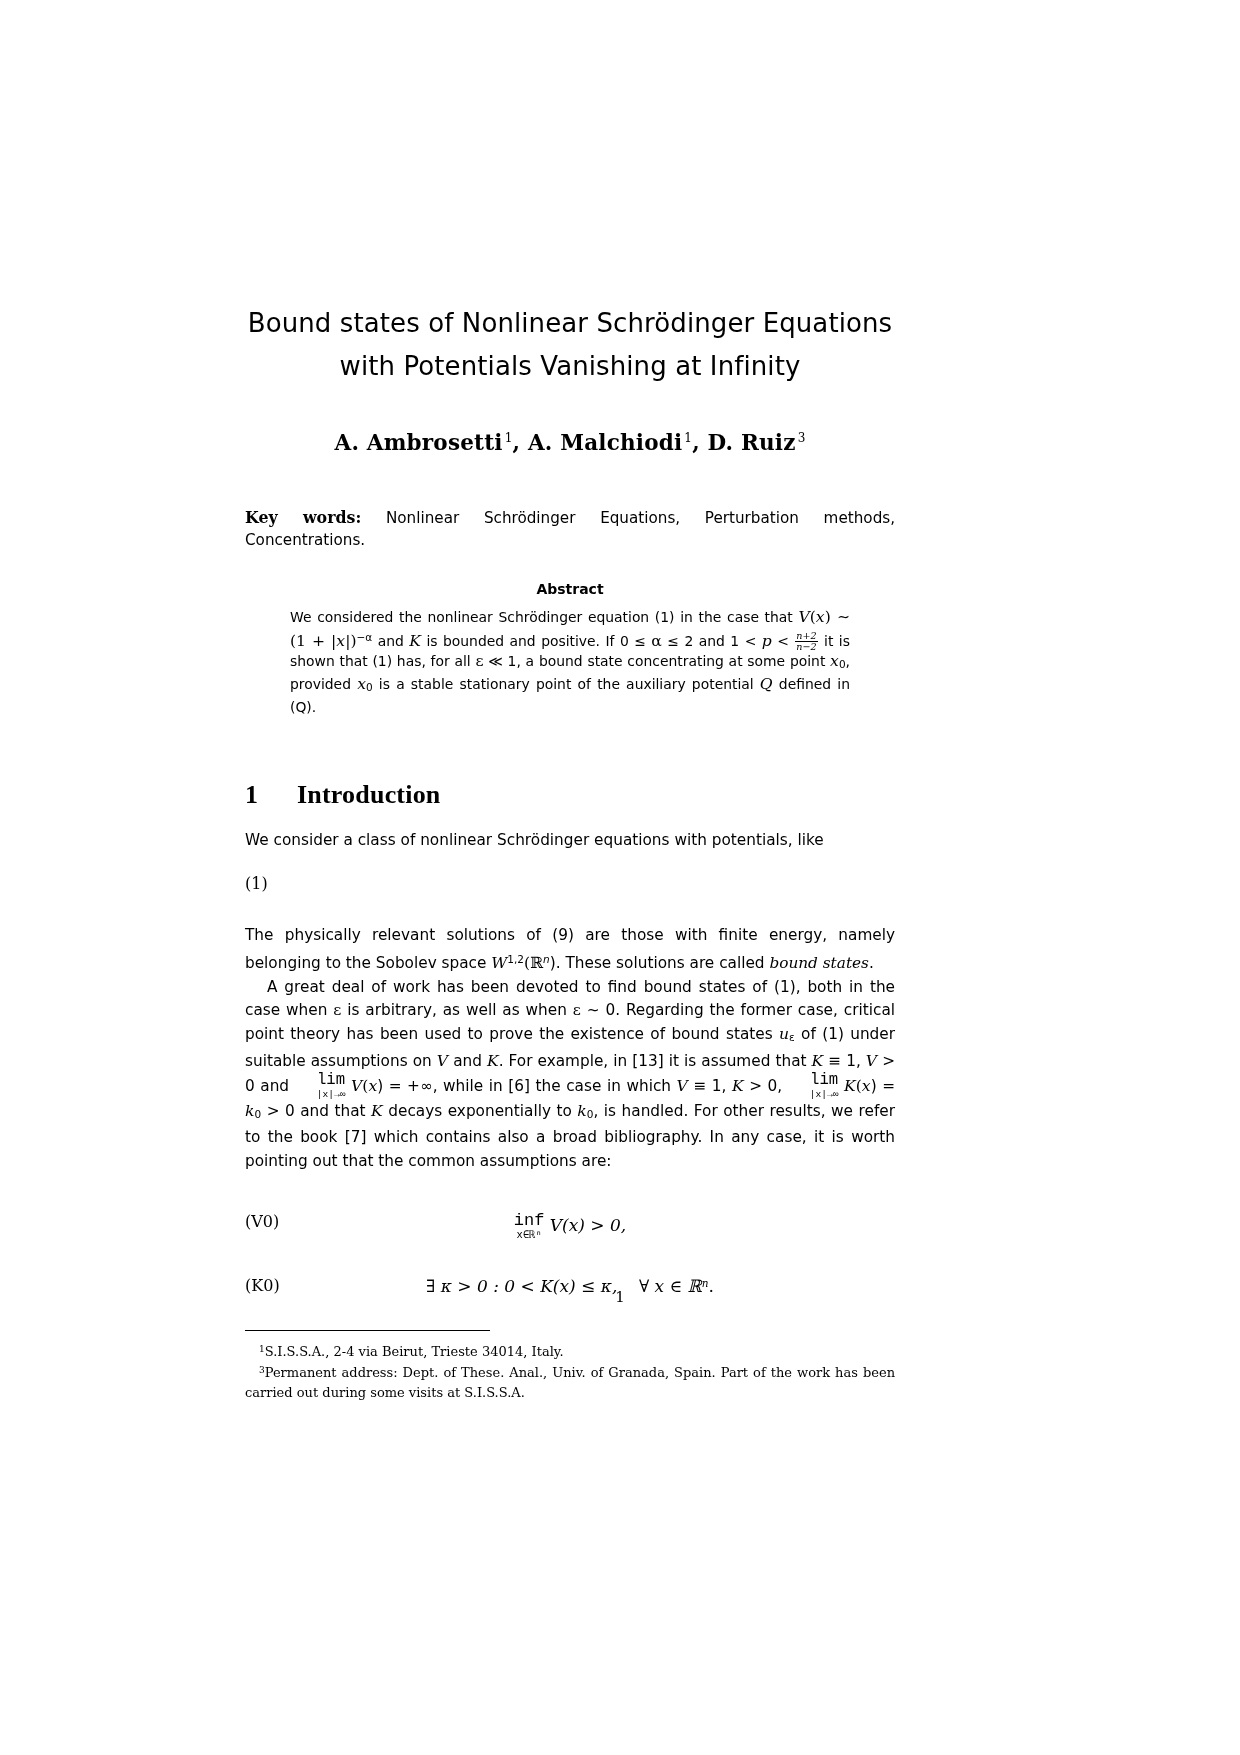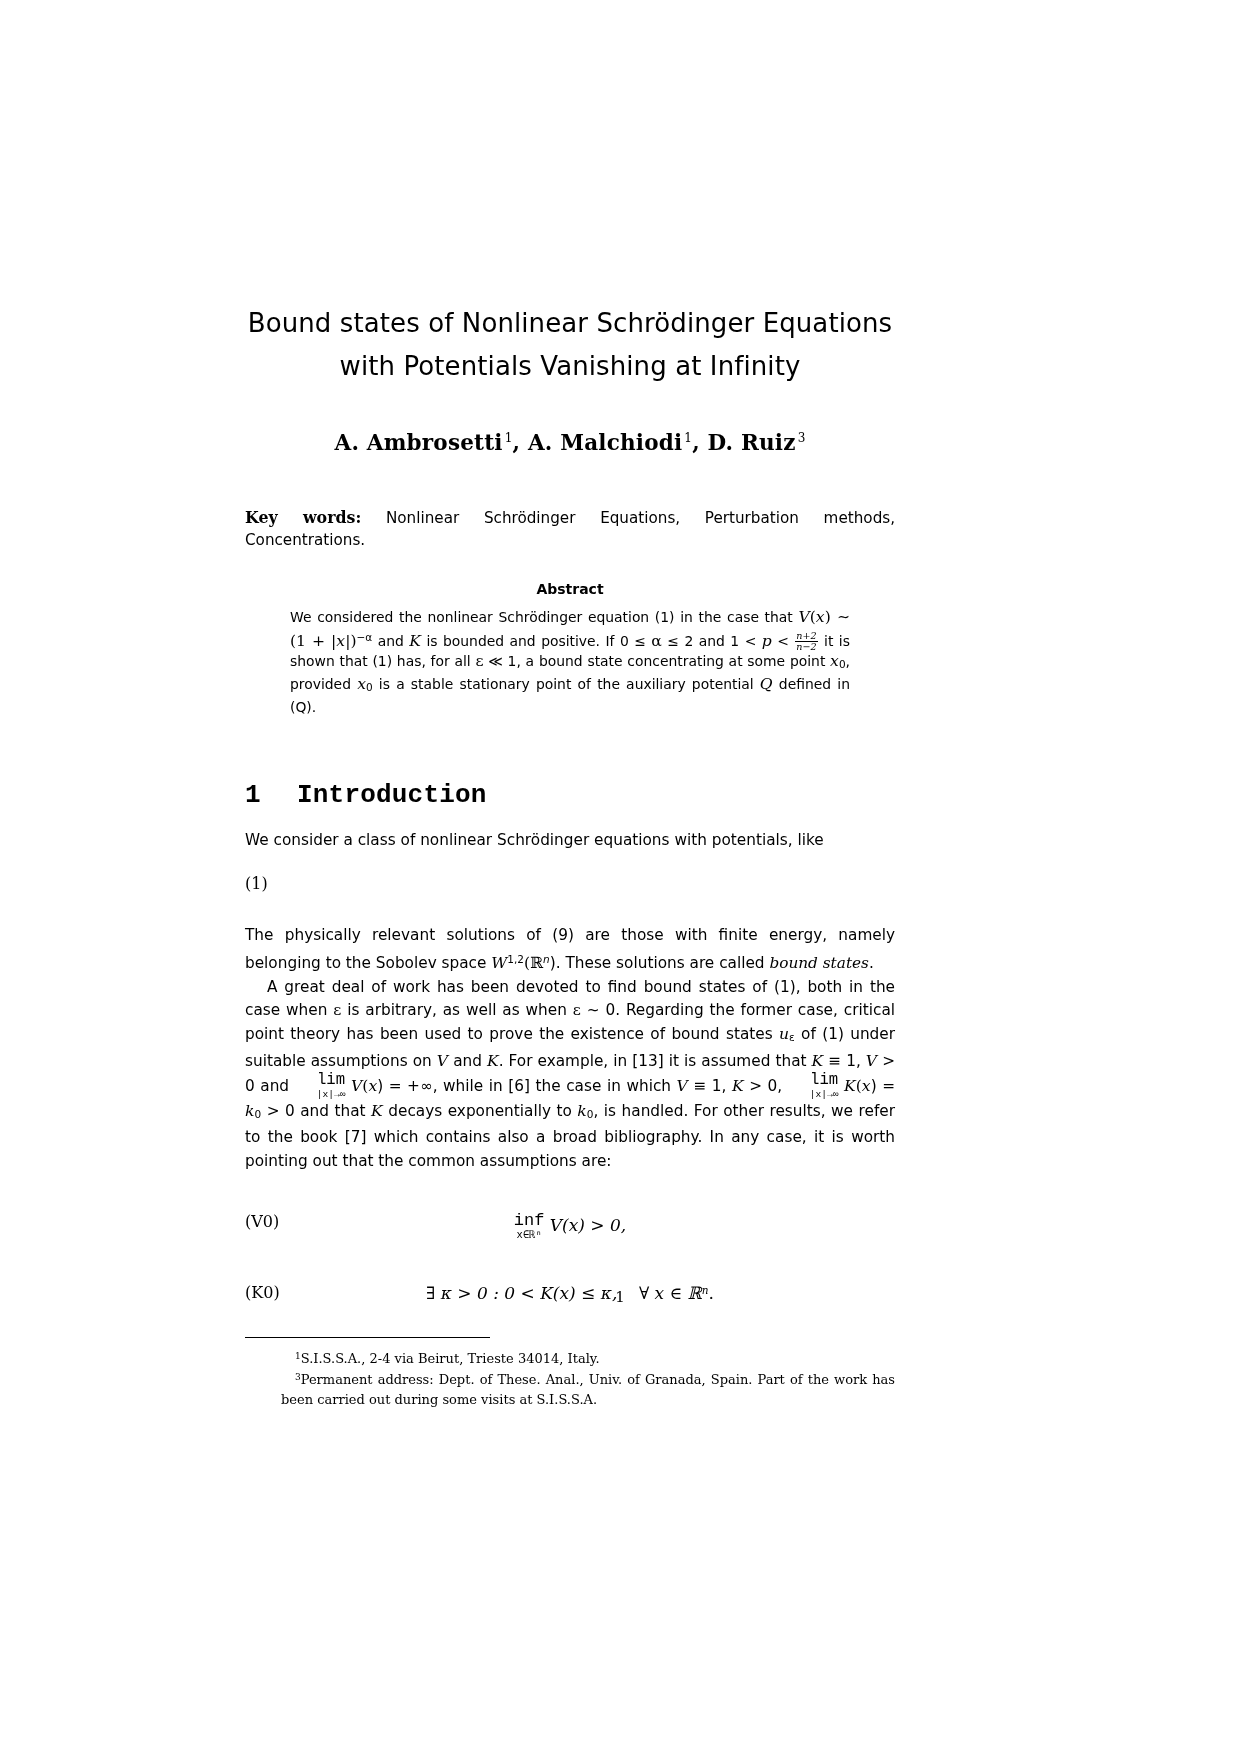--- a/index.html
+++ b/index.html
@@ -87,21 +87,21 @@
   .abstract-body {
     font-size: 13.9px;
     line-height: 19.6px;
     text-align: justify;
     font-family: "DejaVu Sans", sans-serif;
   }
 
   
   .section-head {
     margin-top: 62px;
-    font-family: Liberation Mono, monospace;
+    font-family: Liberation Serif, serif;
     font-weight: bold;
     font-size: 26px;
     letter-spacing: 0.2px;
   }
   .section-num { display: inline-block; width: 52px; }
 
   
   .para {
     font-size: 15.3px;
     line-height: 23.6px;
@@ -129,21 +129,21 @@
   .eqbody {
     position: absolute;
     left: 0;
     right: 0;
     top: 0;
     text-align: center;
     font-family: "DejaVu Serif", serif;
     font-size: 17px;
   }
   .eqrow.v0  { margin-top: 38px; height: 40px; }
-  .eqrow.k0  { margin-top: 31px; height: 34px; }
+  .eqrow.k0  { margin-top: 24px; height: 34px; }
 
   
   .m {
     font-family: "DejaVu Serif", serif;
     font-style: italic;
     font-size: 15.6px;
   }
   .mr {
     font-family: "DejaVu Serif", serif;
     font-style: normal;
@@ -190,21 +190,21 @@
     margin-left: 0;
   }
   .footnotes {
     margin-top: 9px;
     font-family: "DejaVu Serif", serif;
     font-size: 13px;
     line-height: 19.5px;
     text-align: justify;
   }
   .footnotes sup { font-size: 9px; vertical-align: 0.45em; }
-  .fn-line { display: block; margin-left: 36px; }
+  .fn-line { display: block; }
   .fn-first { text-indent: 14px; }
 
   
   .page-number {
     position: absolute;
     left: 0;
     right: 0;
     top: 1288px;
     text-align: center;
     font-family: "DejaVu Serif", serif;

